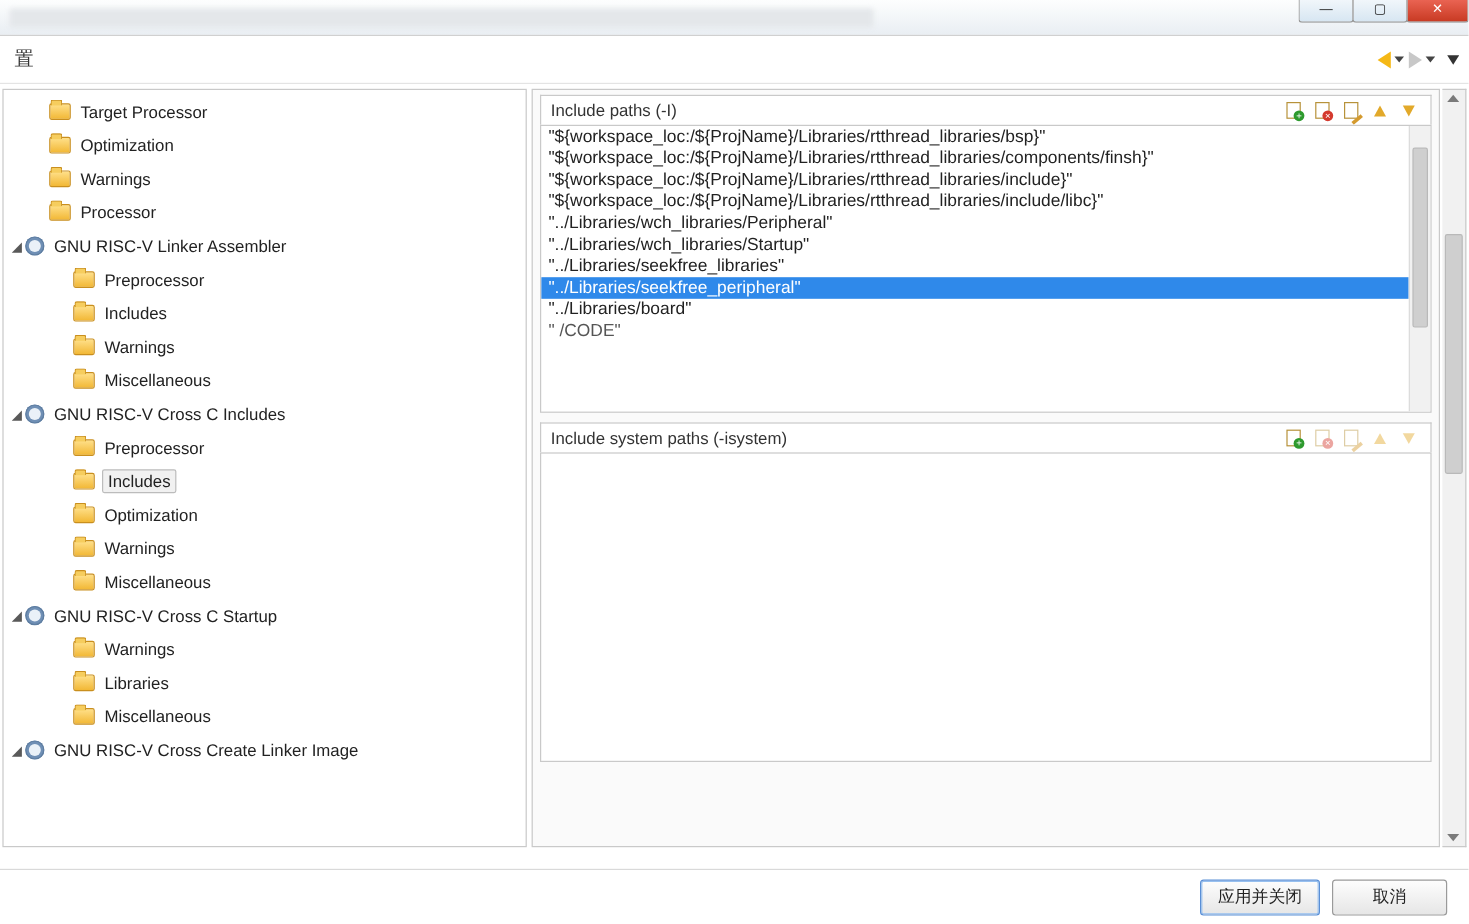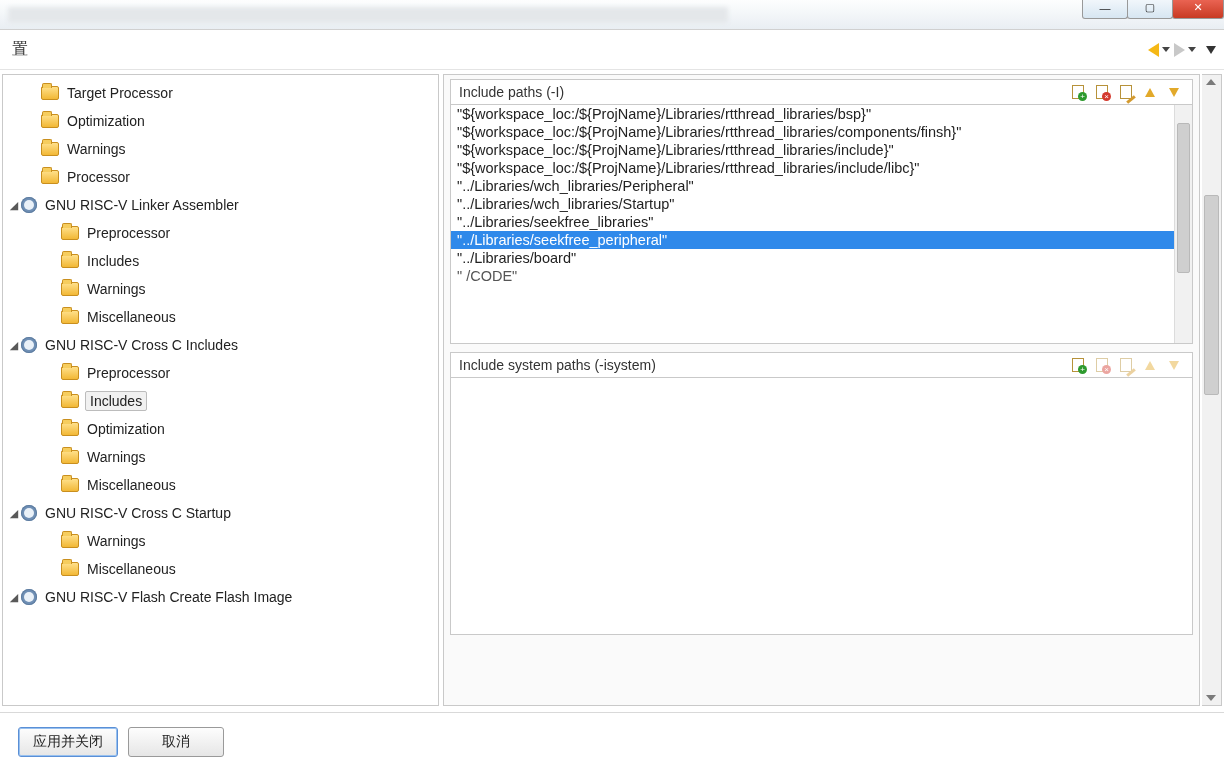--- a/index.html
+++ b/index.html
@@ -64,21 +64,21 @@
   .vscroll .thumb{position:absolute;left:2px;right:2px;background:#cfcfcf;border:1px solid #b9b9b9;border-radius:2px;}
 
   .listbox.empty { height:258px; }
 
   .outer-scroll { width:20px; border:1px solid #c9c9c9; border-left:none; margin:2px 2px 2px 0; background:#f1f1f1; position:relative; }
   .outer-scroll .tri-up,.outer-scroll .tri-dn{position:absolute;left:4px;width:0;height:0;border-left:5px solid transparent;border-right:5px solid transparent;}
   .outer-scroll .tri-up{top:4px;border-bottom:6px solid #7a7a7a;}
   .outer-scroll .tri-dn{bottom:4px;border-top:6px solid #7a7a7a;}
   .outer-scroll .thumb{position:absolute;left:2px;right:2px;background:#cfcfcf;border:1px solid #b9b9b9;border-radius:2px;}
 
-  .footer { position:absolute; left:0; right:0; bottom:0; height:58px; border-top:1px solid #d9d9d9; display:flex; align-items:center; padding:0 18px; gap:10px; background:#fff;}
+  .footer { position:absolute; left:0; right:0; bottom:0; height:46px; border-top:1px solid #d9d9d9; display:flex; align-items:center; justify-content:flex-end; padding:0 18px; gap:10px; background:#fff;}
   .btn { min-width:96px; height:30px; border:1px solid #9a9a9a; border-radius:3px; background:linear-gradient(#fdfdfd,#e6e6e6); display:flex; align-items:center; justify-content:center; padding:0 14px; }
   .btn.primary { border-color:#5a8fd6; box-shadow:0 0 0 1px #97c0ef inset; }
 </style>
 </head>
 <body>
 
 <div class="window">
 
   <div class="titlebar">
     <div class="blurred"></div>
@@ -213,27 +213,33 @@
           <div class="tree-row">
             <span class="ind d2"></span>
             <span class="tw"></span>
             <span class="ic-folder"></span>
             <span class="lbl">Warnings</span>
           </div>
           <div class="tree-row">
             <span class="ind d2"></span>
             <span class="tw"></span>
             <span class="ic-folder"></span>
+            <span class="lbl">Libraries</span>
+          </div>
+          <div class="tree-row">
+            <span class="ind d2"></span>
+            <span class="tw"></span>
+            <span class="ic-folder"></span>
             <span class="lbl">Miscellaneous</span>
           </div>
           <div class="tree-row">
             <span class="ind d0"></span>
             <span class="tw">◢</span>
             <span class="ic-gear"></span>
-            <span class="lbl">GNU RISC-V Flash Create Flash Image</span>
+            <span class="lbl">GNU RISC-V Cross Create Linker Image</span>
           </div>
         </div>
     </div>
 
     <div class="right-panel-wrap">
       <div class="right-panel">
 
         <div class="section">
           <div class="section-head">
             <span class="section-title">Include paths (-I)</span>

